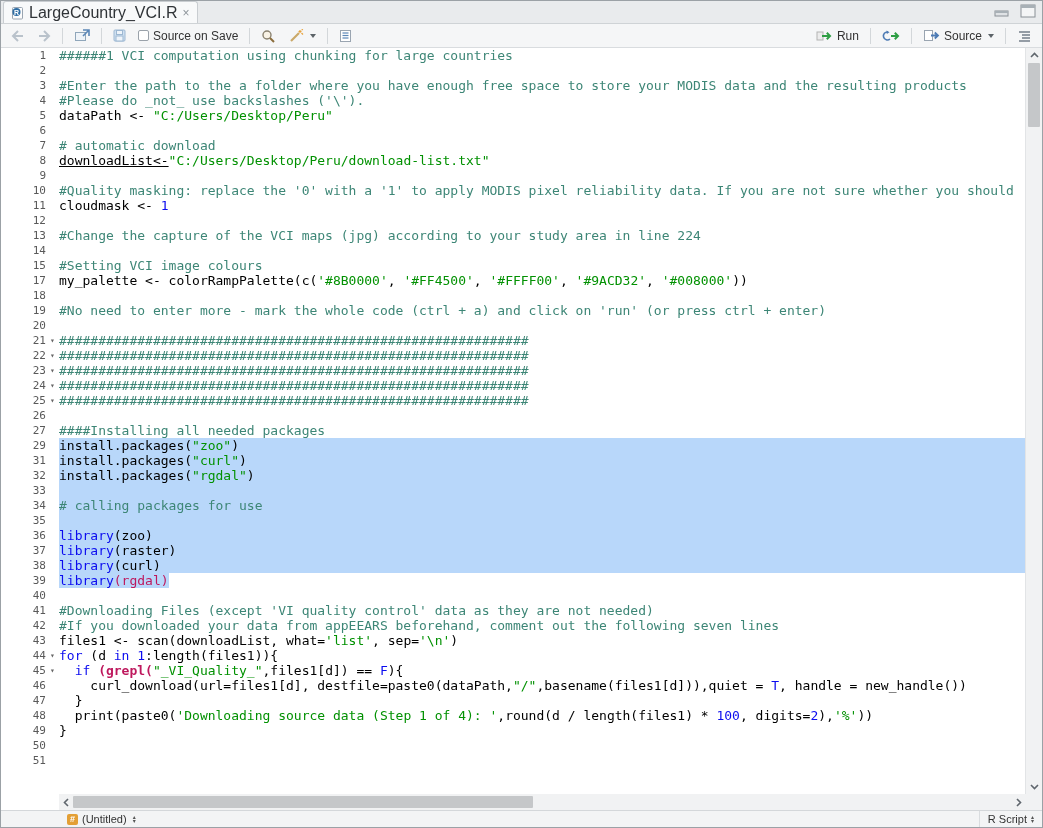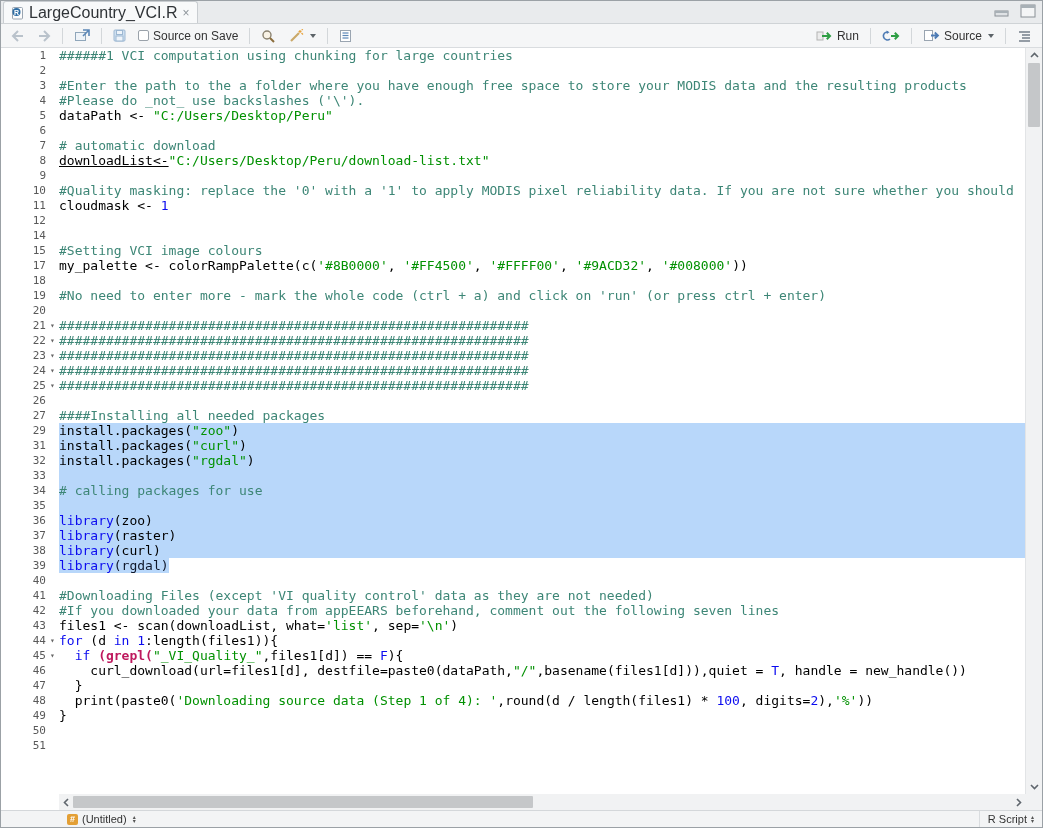--- a/index.html
+++ b/index.html
@@ -254,20 +254,27 @@
         </div>
         <div class="row">
           <div class="gutter">
             <span class="num">12</span>
             <span class="fold"></span>
           </div>
           <pre class="codeline"></pre>
         </div>
         <div class="row">
           <div class="gutter">
+            <span class="num">13</span>
+            <span class="fold"></span>
+          </div>
+          <pre class="codeline"><span style="color: rgb(61, 134, 118);">#Change the capture of the VCI maps (jpg) according to your study area in line 224</span></pre>
+        </div>
+        <div class="row">
+          <div class="gutter">
             <span class="num">14</span>
             <span class="fold"></span>
           </div>
           <pre class="codeline"></pre>
         </div>
         <div class="row">
           <div class="gutter">
             <span class="num">15</span>
             <span class="fold"></span>
           </div>
@@ -411,21 +418,21 @@
             <span class="num">38</span>
             <span class="fold"></span>
           </div>
           <pre class="codeline selfull"><span style="color: rgb(11, 11, 239);">library</span><span style="color: rgb(0, 0, 0);">(curl)</span></pre>
         </div>
         <div class="row">
           <div class="gutter">
             <span class="num">39</span>
             <span class="fold"></span>
           </div>
-          <pre class="codeline"><span class="seltext"><span style="color: rgb(11, 11, 239);">library</span><span style="color: #0f172a;">(rgdal)</span></span></pre>
+          <pre class="codeline"><span class="seltext"><span style="color: rgb(11, 11, 239);">library</span><span style="color: #be185d;">(rgdal)</span></span></pre>
         </div>
         <div class="row">
           <div class="gutter">
             <span class="num">40</span>
             <span class="fold"></span>
           </div>
           <pre class="codeline"></pre>
         </div>
         <div class="row">
           <div class="gutter">

